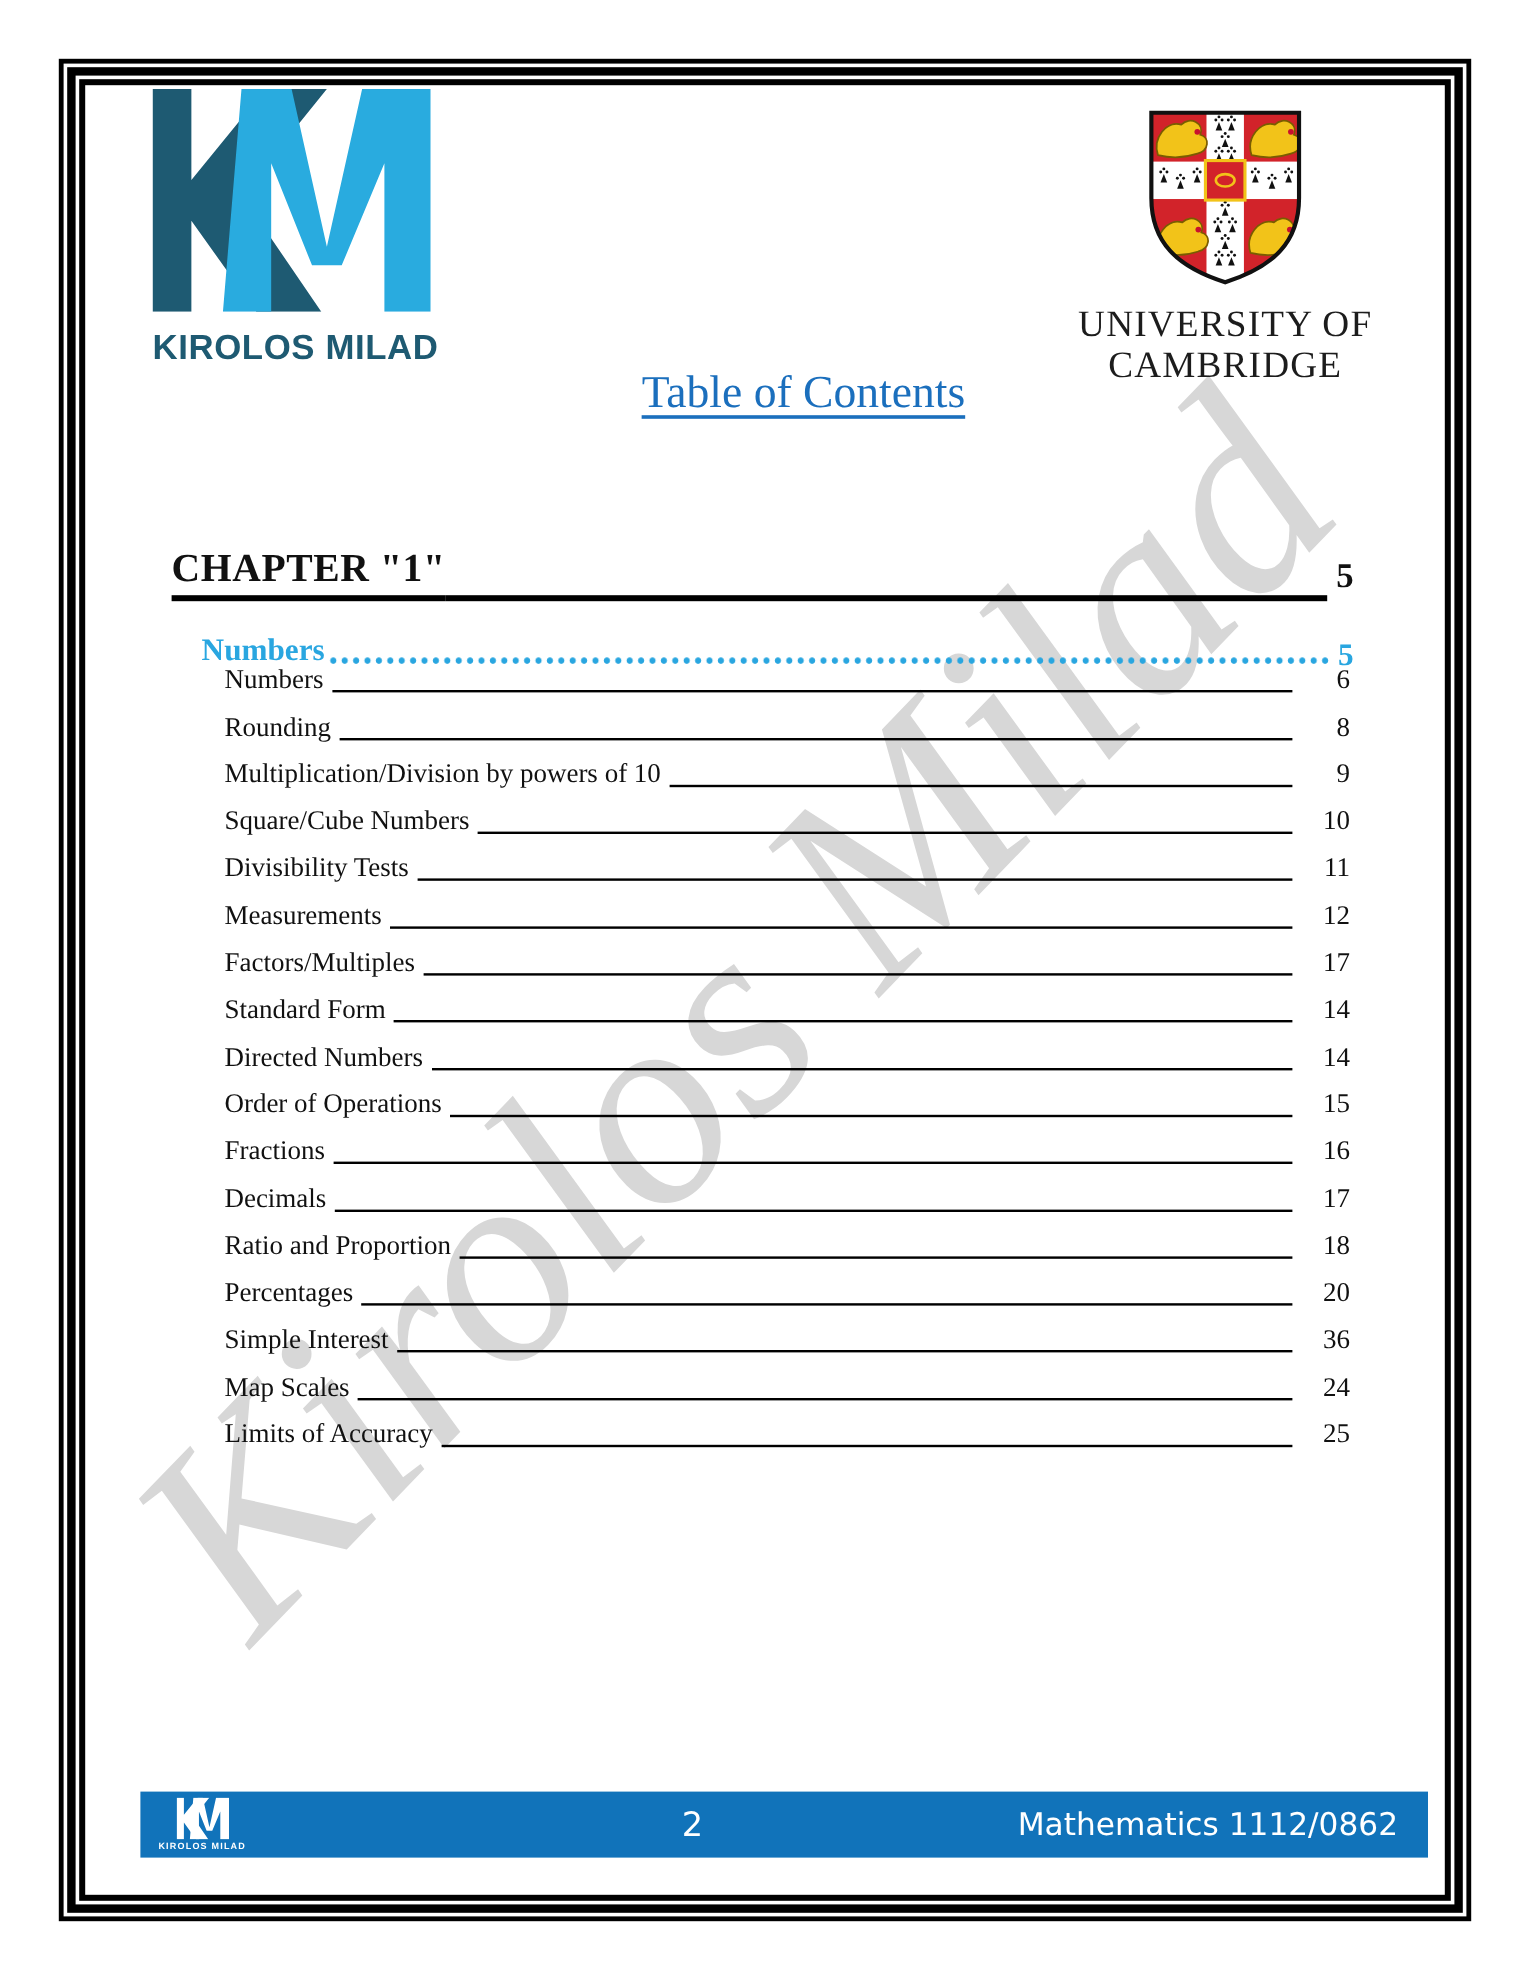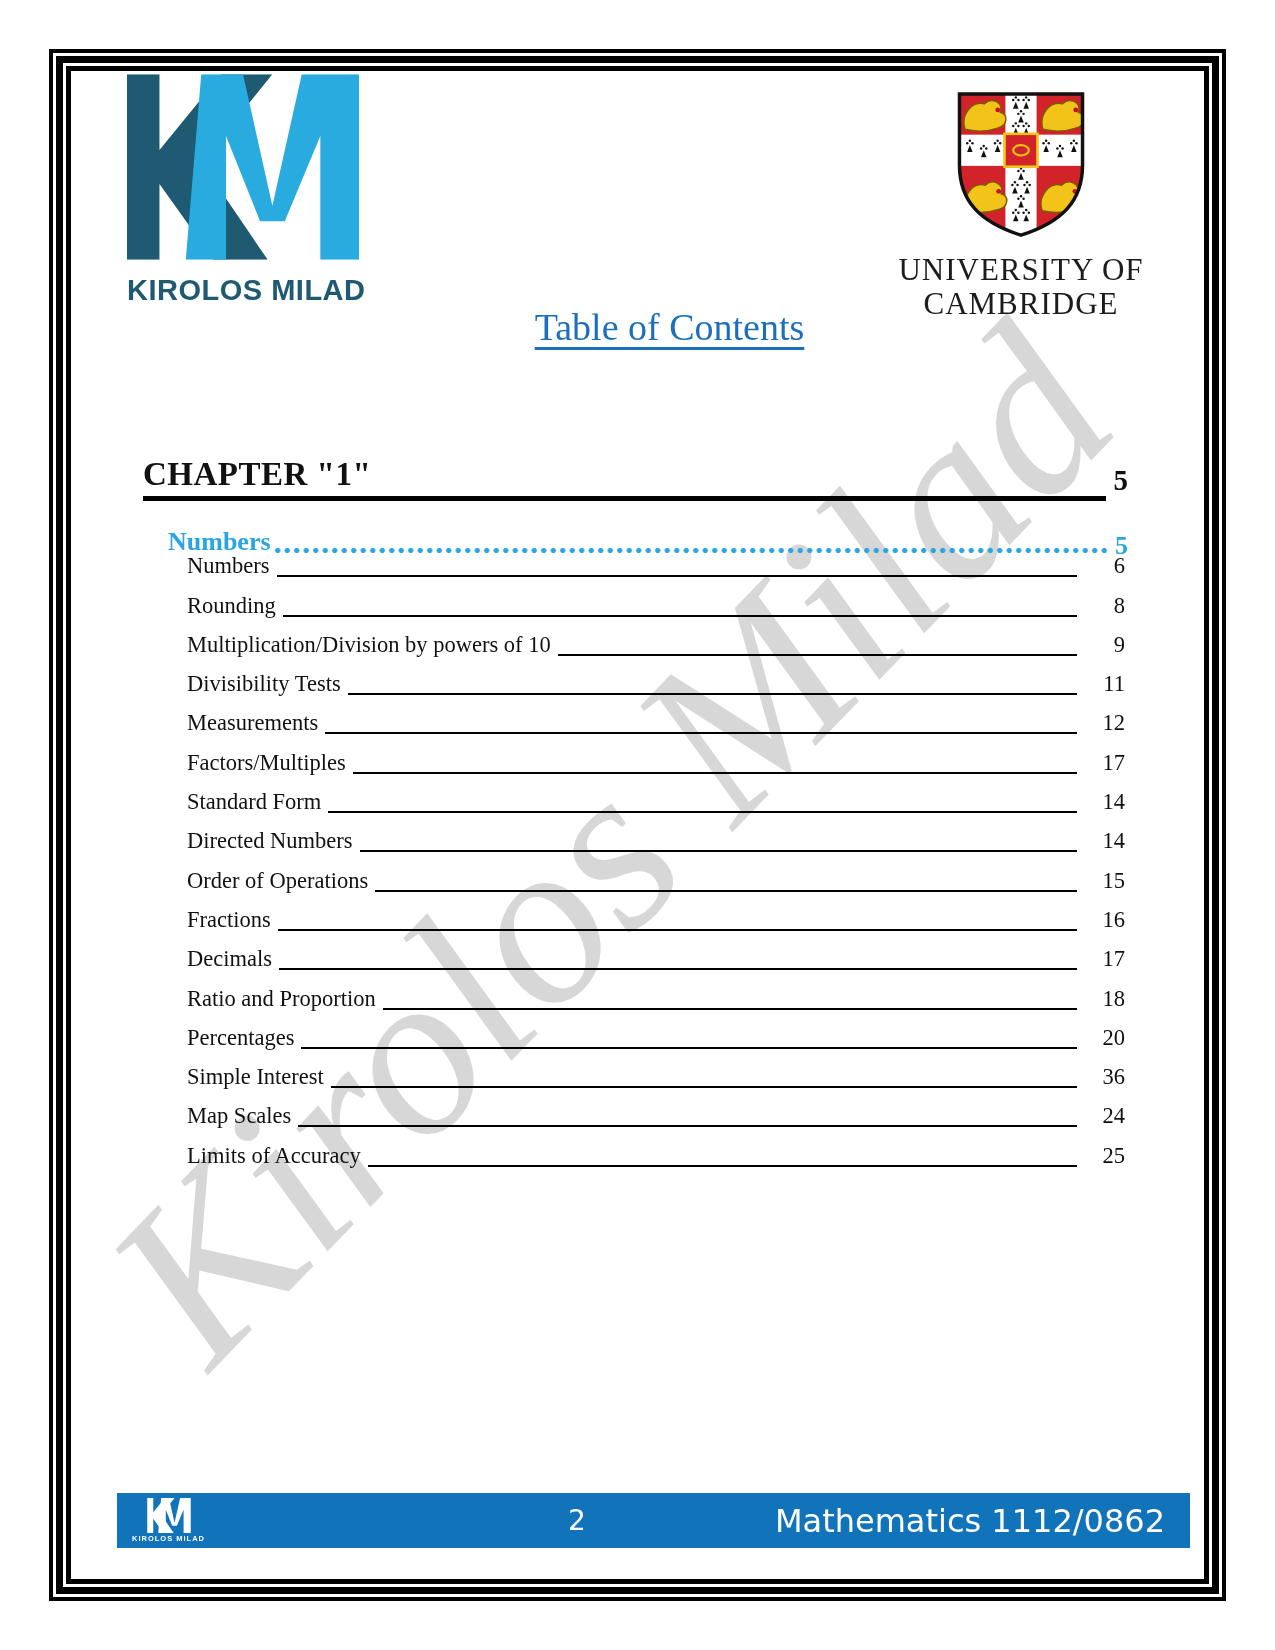--- a/index.html
+++ b/index.html
@@ -50,21 +50,21 @@
   .entry-page{width:42px;text-align:right;font-size:22.5px;padding-bottom:5px;margin-left:6px;}
   
   .footer-bar{position:absolute;left:117px;top:1493px;width:1073px;height:55px;
     background:var(--footer-blue,#1173ba);color:#fff;display:flex;align-items:center;--km-dark:#fff;--km-light:#fff;}
   .footer-logo{margin-left:15px;display:flex;flex-direction:column;align-items:center;}
   .footer-logo svg{display:block;width:44px;height:35px;}
   .footer-logo .mini-text{font-family:"Liberation Sans",sans-serif;font-weight:bold;font-size:7.5px;
     letter-spacing:1px;color:#fff;margin-top:1px;white-space:nowrap;}
   .footer-page{position:absolute;left:430px;width:60px;text-align:center;
     font-family:"DejaVu Sans",sans-serif;font-size:28px;}
-  .footer-course{margin-left:auto;padding-right:25px;font-family:"DejaVu Sans",sans-serif;font-size:32px;white-space:nowrap;}
+  .footer-course{margin-left:auto;padding-right:25px;font-family:"DejaVu Sans",sans-serif;font-size:26px;white-space:nowrap;}
 </style>
 </head>
 <body>
 
 <svg width="0" height="0" style="position:absolute">
   <defs>
     <symbol id="km-mark" viewBox="0 0 300 240">
       <path fill="var(--km-dark,#1e5a72)" d="M0,0 H42 V98 L122,0 H188 L96,114 L182,240 H112 L42,142 V240 H0 Z"></path>
       <path fill="var(--km-light,#29abdf)" d="M76,240 L96,0 H150 L188,170 L226,0 H300 V240 H250 V80 L204,190 H172 L128,80 V240 Z"></path>
     </symbol>
@@ -163,20 +163,25 @@
         <span class="entry-fill"></span>
         <span class="entry-page">8</span>
       </div>
 
       <div class="entry-row">
         <span class="entry-label">Multiplication/Division by powers of 10</span>
         <span class="entry-fill"></span>
         <span class="entry-page">9</span>
       </div>
 
+      <div class="entry-row">
+        <span class="entry-label">Square/Cube Numbers</span>
+        <span class="entry-fill"></span>
+        <span class="entry-page">10</span>
+      </div>
 
       <div class="entry-row">
         <span class="entry-label">Divisibility Tests</span>
         <span class="entry-fill"></span>
         <span class="entry-page">11</span>
       </div>
 
       <div class="entry-row">
         <span class="entry-label">Measurements</span>
         <span class="entry-fill"></span>

